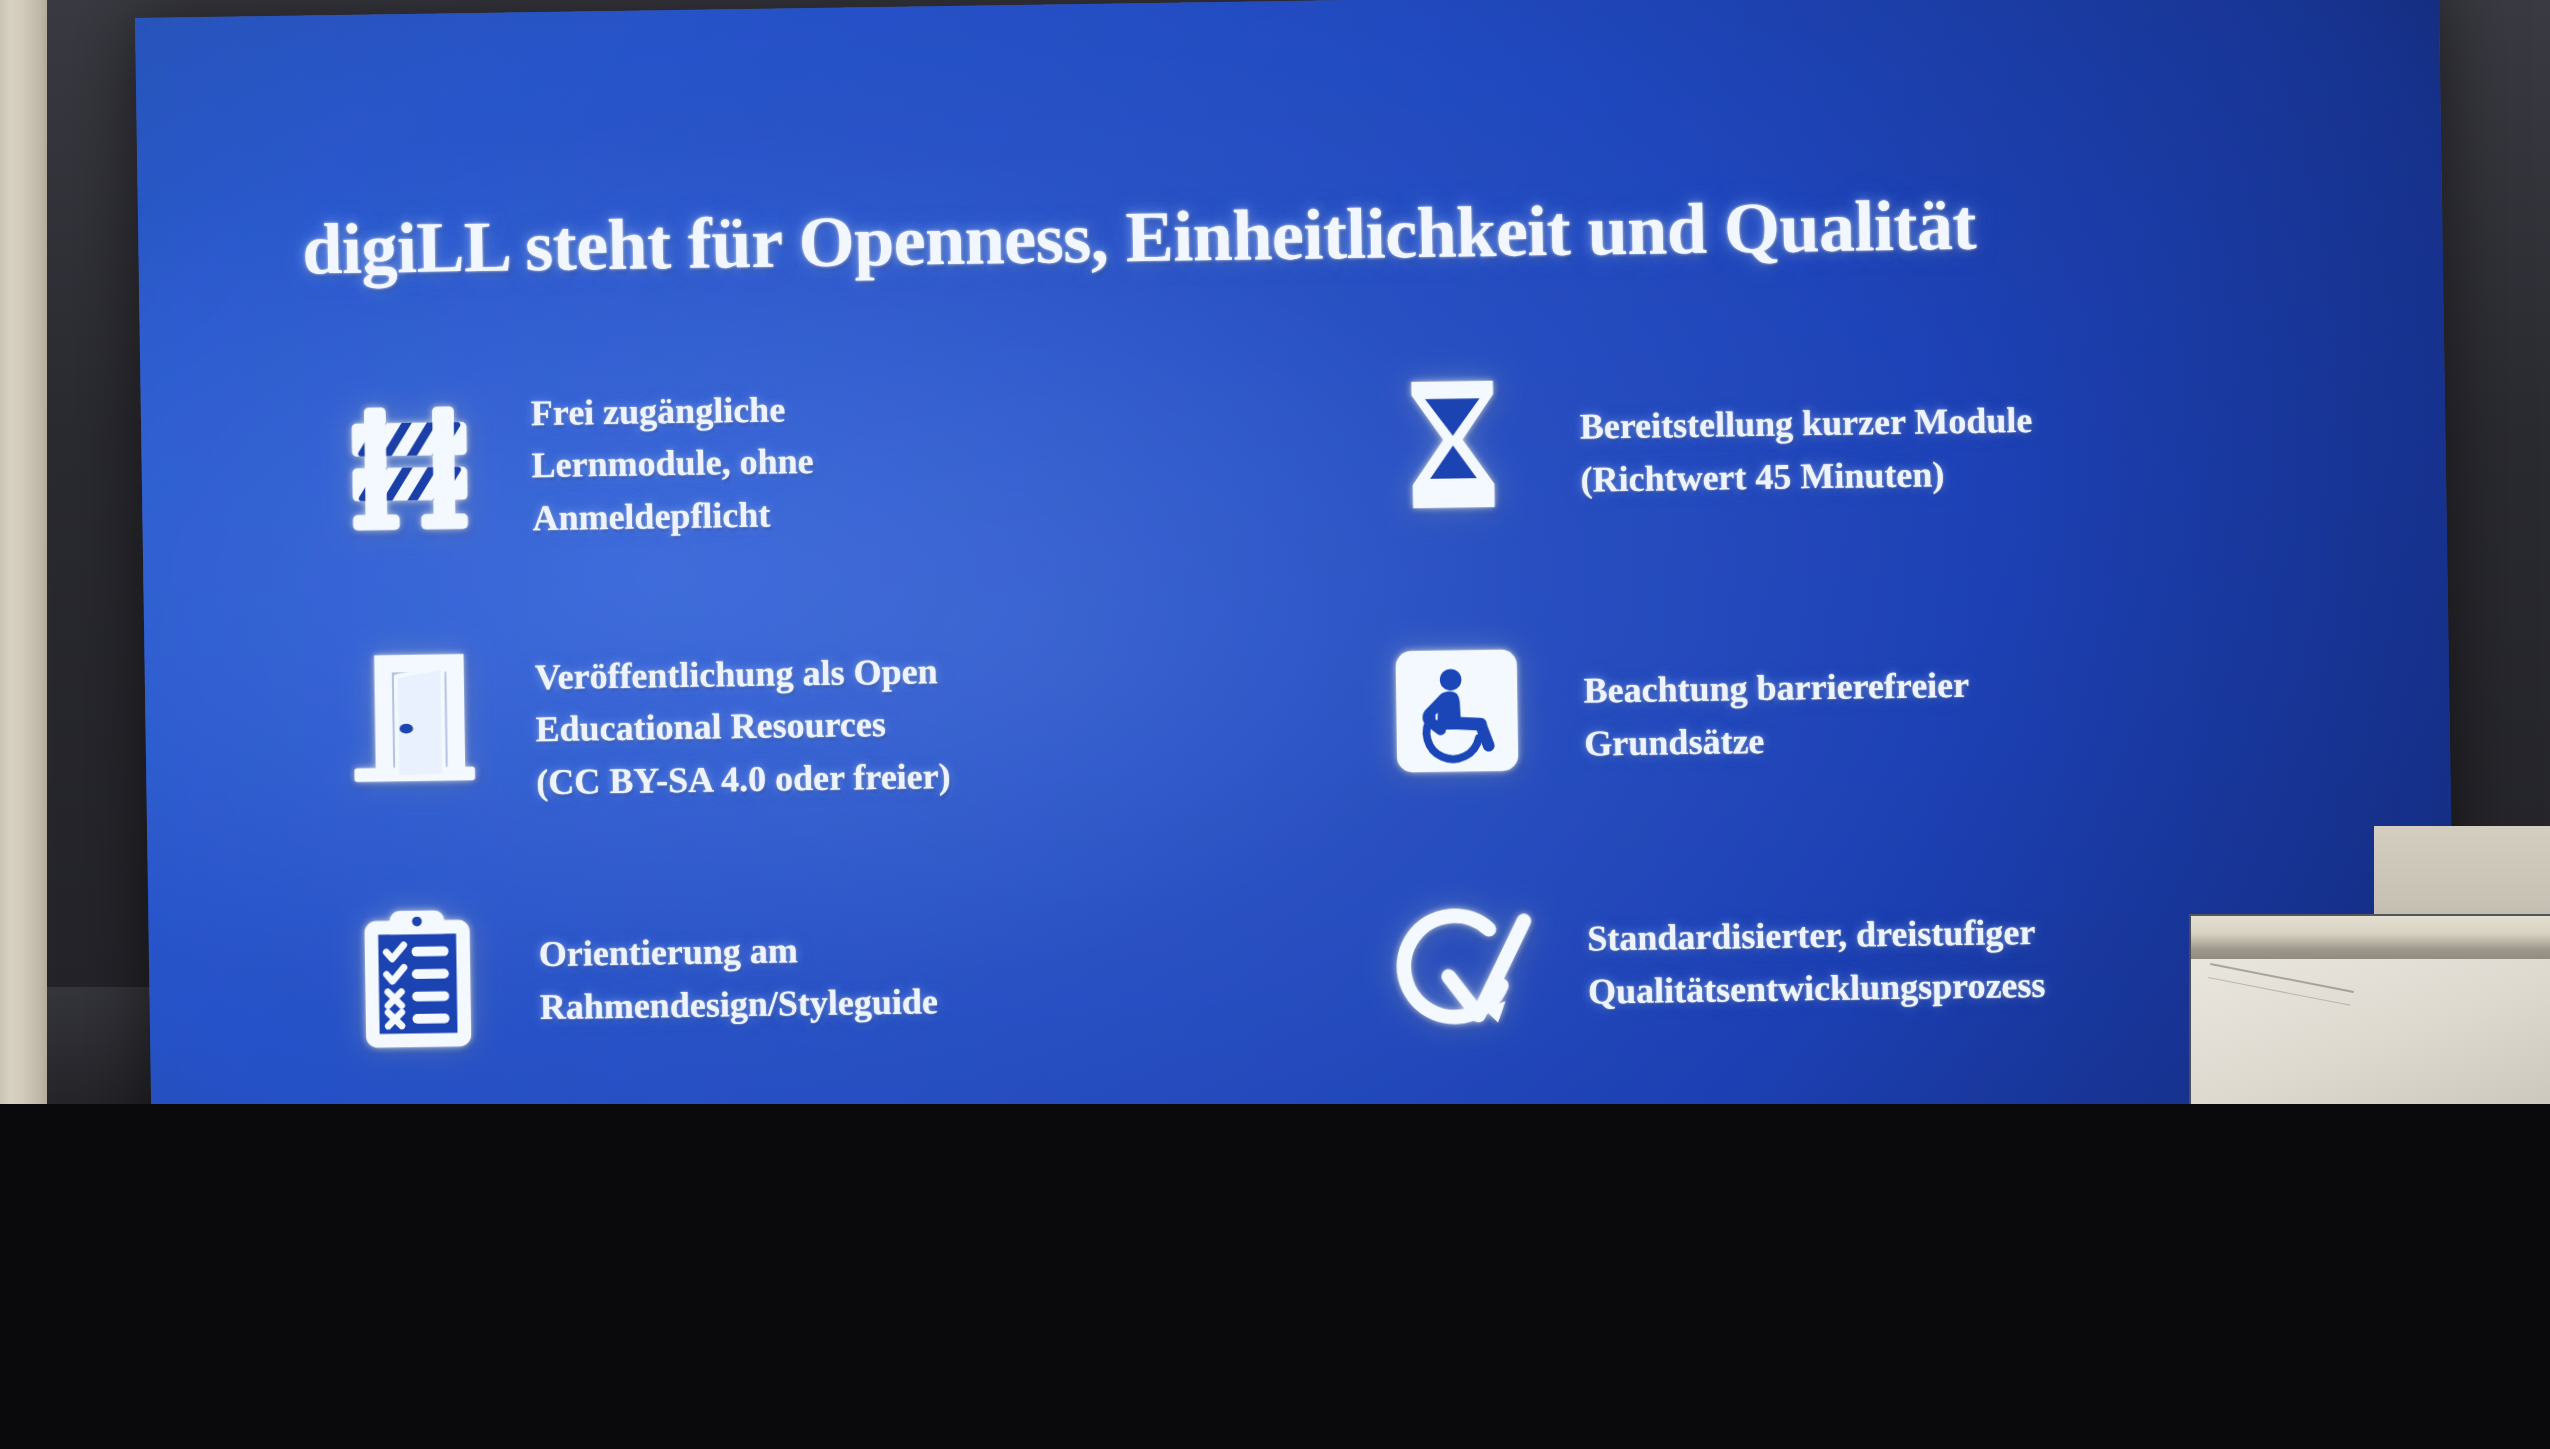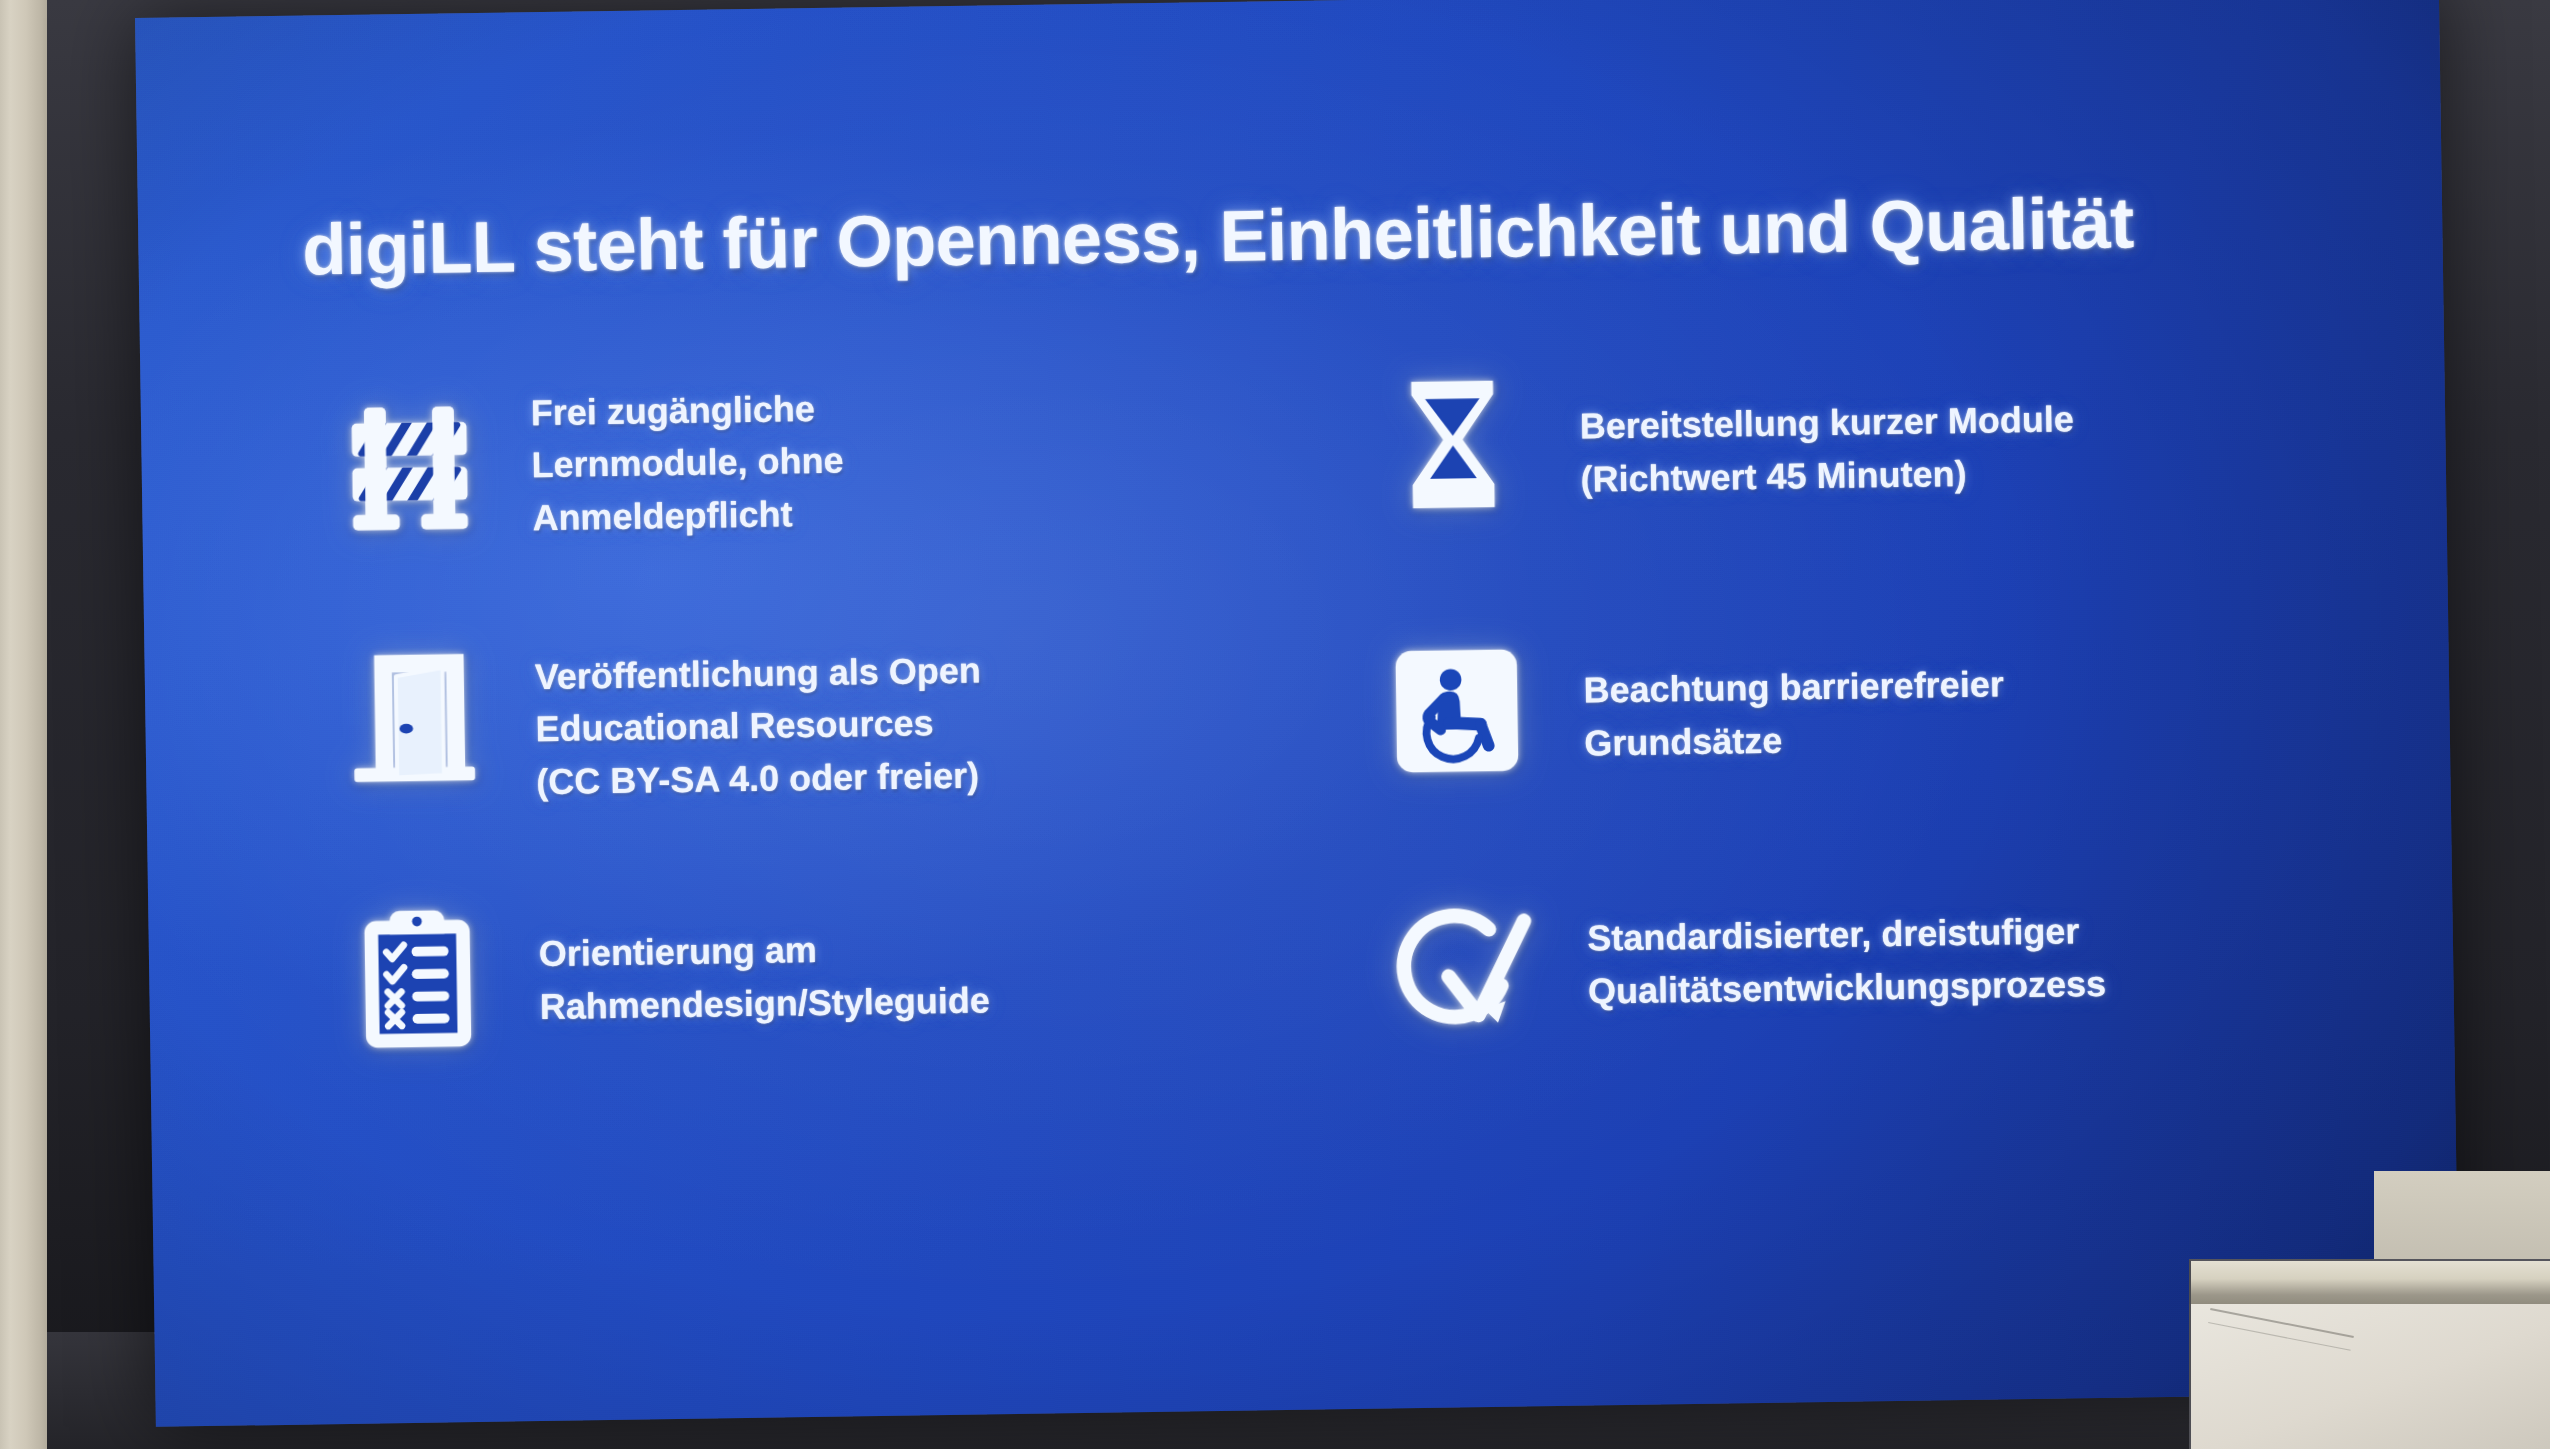--- a/index.html
+++ b/index.html
@@ -11,23 +11,24 @@
     width: 2550px;
     height: 1449px;
     overflow: hidden;
     font-family: "Liberation Sans", sans-serif;
   }
 
   
   #scene {
     position: relative;
     width: 2550px;
-    height: 1449px;
+    height: 1104px;
     overflow: hidden;
     background: #1d1d20;
+    font-family: Liberation Serif, serif;
   }
 
   
   #wall-left {
     position: absolute;
     left: 0; top: 0;
     width: 57px; height: 1449px;
     background: linear-gradient(to right,
         #c9c3b4 0%, #d8d2c3 18%, #cfc8b8 45%,
         #bdb6a6 72%, #a7a192 92%, #6e6a60 100%);

